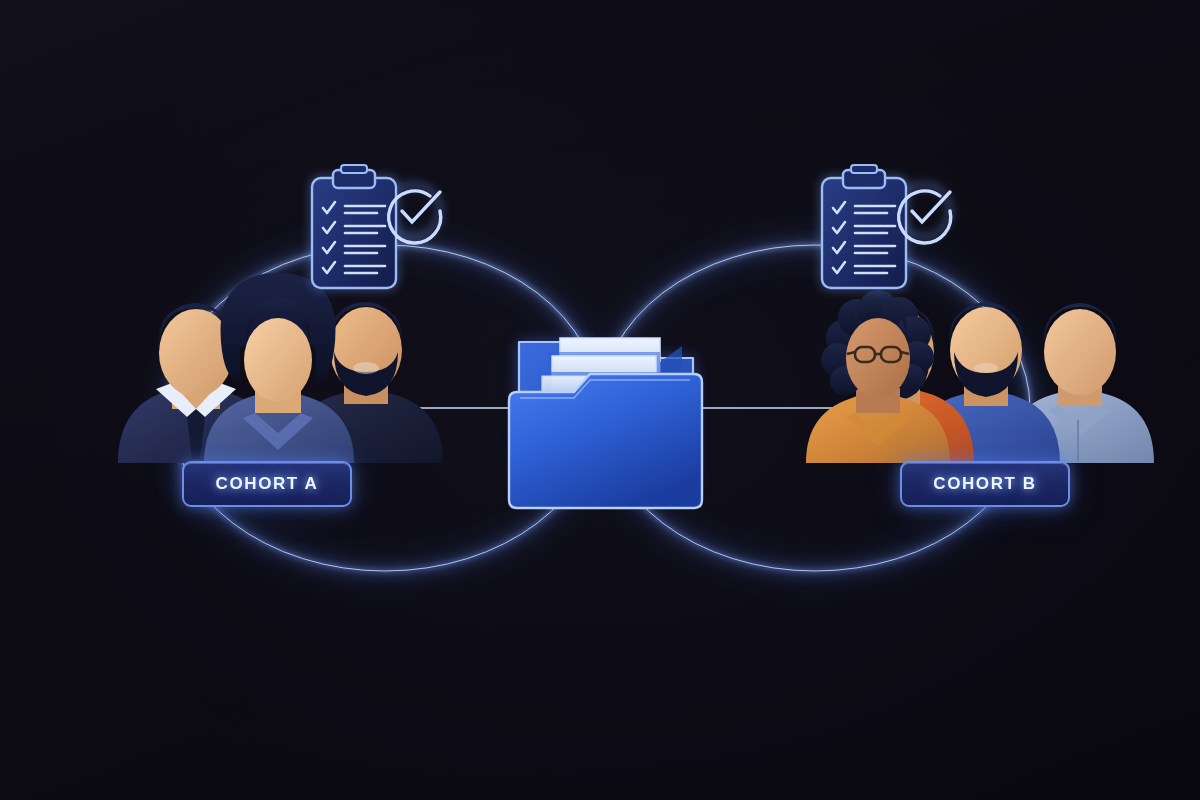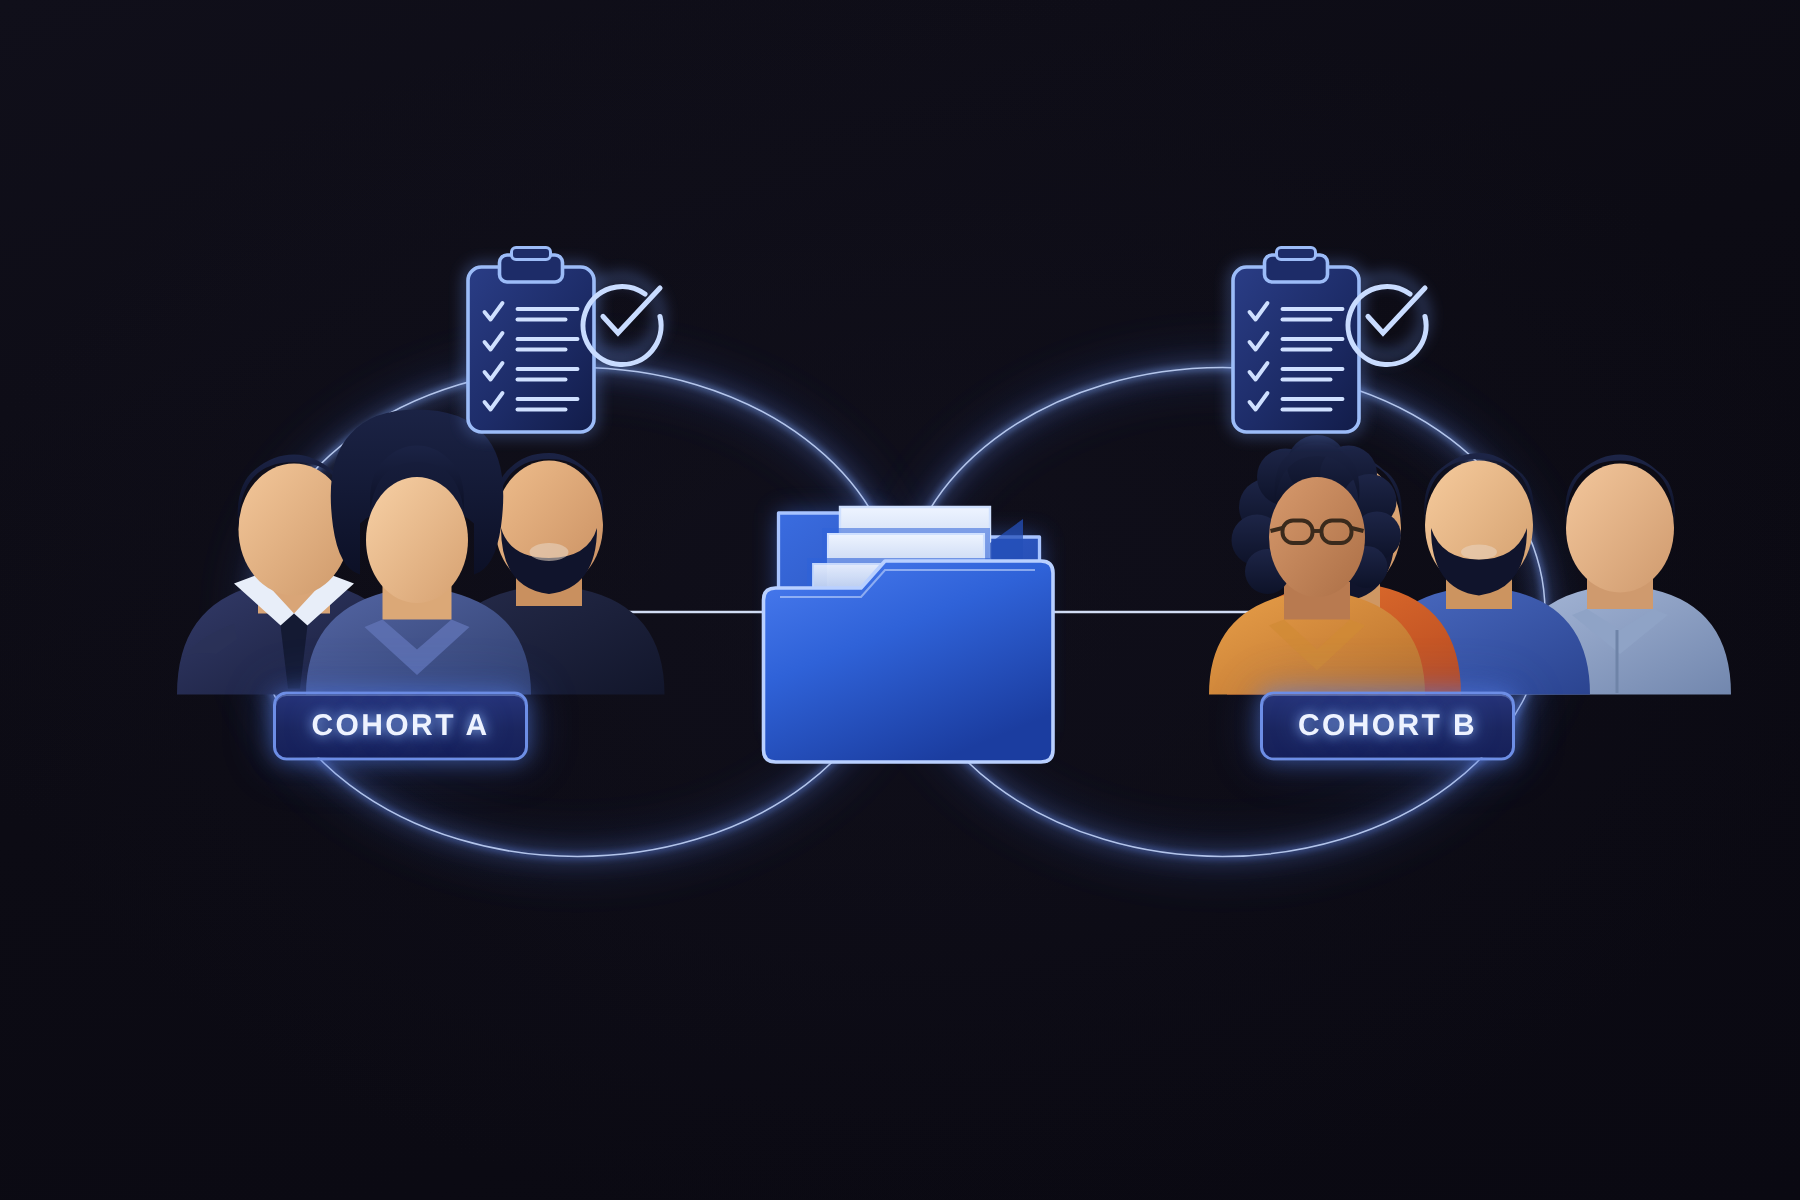--- a/index.html
+++ b/index.html
@@ -25,27 +25,27 @@
     display:flex;align-items:center;justify-content:center;
     height:42px;
     border-radius:9px;
     background:linear-gradient(180deg,#26347a 0%,#1b2660 55%,#16205a 100%);
     border:2px solid #6d8ee6;
     box-shadow:0 0 14px rgba(90,130,235,.55),0 0 34px rgba(70,110,220,.30),
                inset 0 1px 0 rgba(170,200,255,.35);
     z-index:40;
   }
   .chip span{
-    font-size:20px;font-weight:bold;letter-spacing:1.6px;
+    font-size:17px;font-weight:bold;letter-spacing:1.6px;
     color:#eef3ff;
     text-shadow:0 0 8px rgba(150,190,255,.95),0 0 18px rgba(90,140,255,.6);
     white-space:nowrap;
   }
   #chip-a{left:182px;top:461px;width:166px;}
-  #chip-b{left:840px;top:461px;width:166px;align-items:center;}
+  #chip-b{left:900px;top:461px;width:166px;align-items:center;}
 </style>
 </head>
 <body>
 
 <div id="stage">
 
   <div class="layer">
   <svg width="1200" height="800" viewBox="0 0 1200 800">
     <defs>
       <filter id="soft" x="-60%" y="-60%" width="220%" height="220%">

